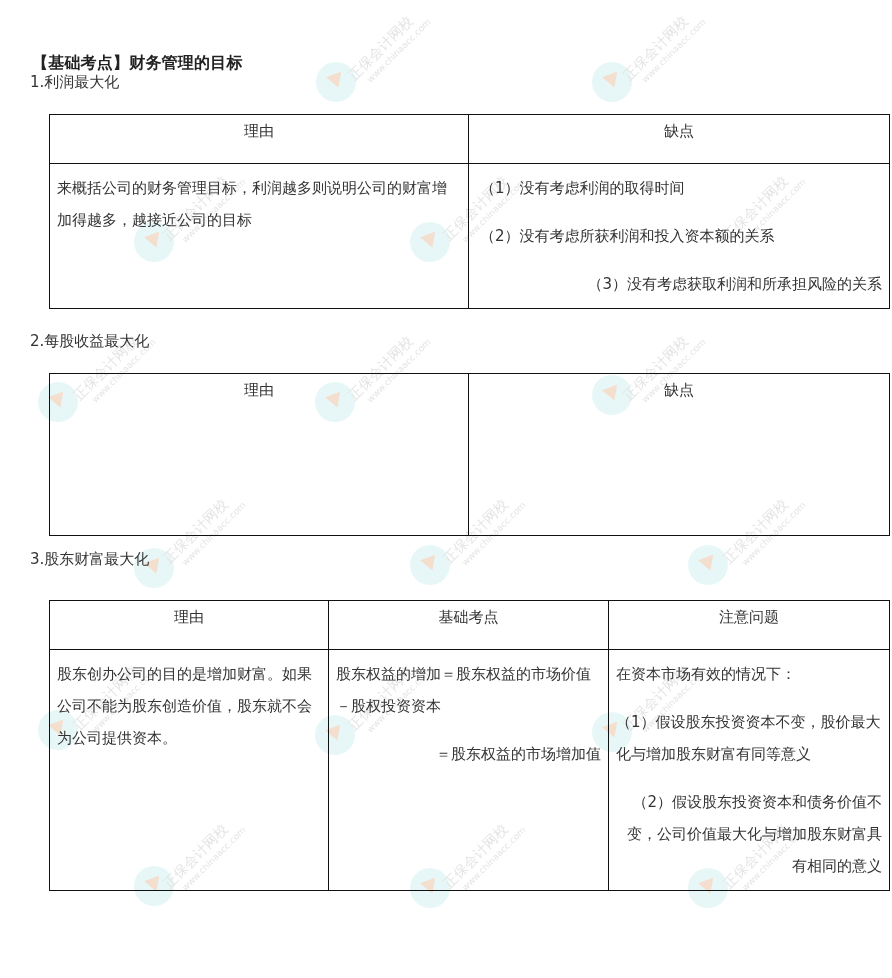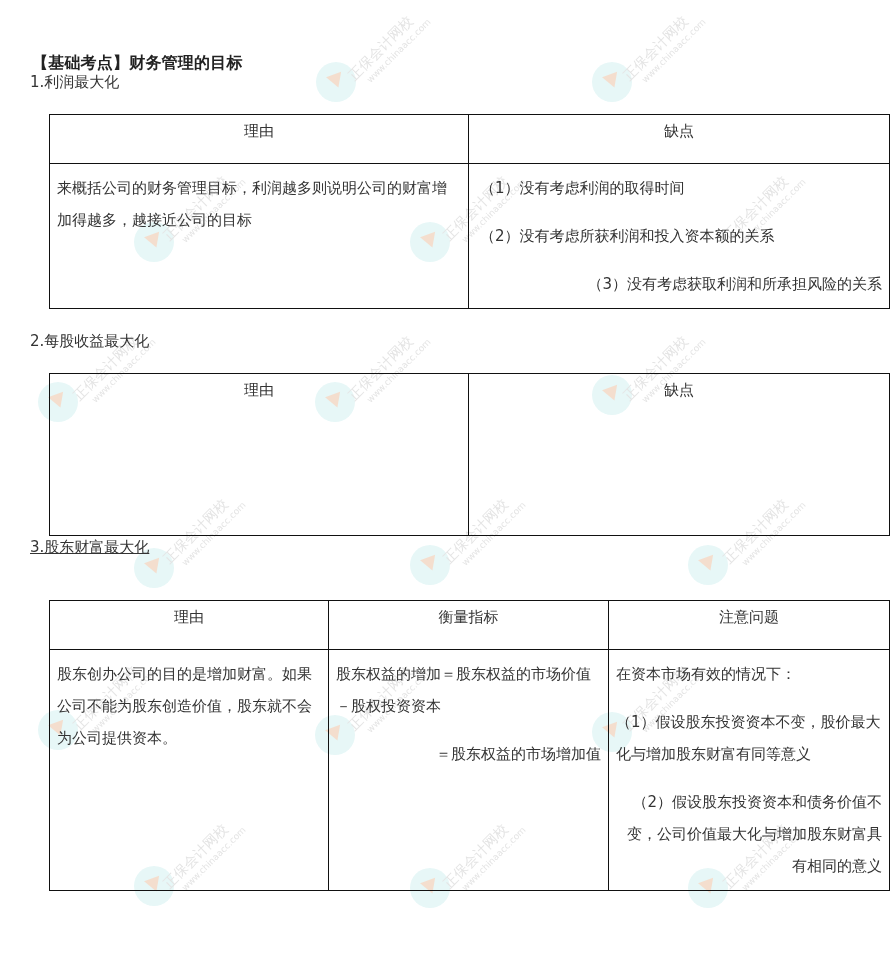--- a/index.html
+++ b/index.html
@@ -136,31 +136,31 @@
       <col style="width:421px">
     </colgroup>
   <tbody>
       <tr>
     <th>理由</th>
     <th>缺点</th>
   </tr>
 </tbody>
   </table>
 
-<div class="section-heading" style="top:538px;text-decoration:underline;">3.股东财富最大化</div>
+<div class="section-heading" style="top:550px;">3.股东财富最大化</div>
 <table class="kp" style="top:600px; height:291px;">
   <colgroup>
       <col style="width:279px">
       <col style="width:280px">
       <col style="width:281px">
     </colgroup>
   <tbody>
       <tr>
     <th>理由</th>
-    <th>衡量指标</th>
+    <th>基础考点</th>
     <th>注意问题</th>
   </tr>
   <tr>
     <td><span>股东创办公司的目的是增加财富。如果公司不能为股东创造价值，股东就不会为公司提供资本。</span></td>
     <td>
       <span class="item">股东权益的增加＝股东权益的市场价值－股权投资资本</span>
       <span class="item">＝股东权益的市场增加值</span>
     </td>
     <td>
       <span class="item">在资本市场有效的情况下：</span>

